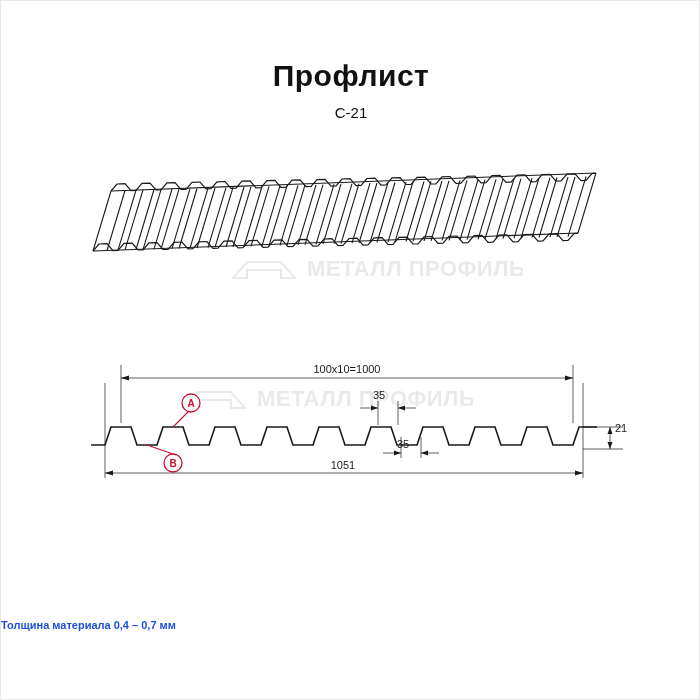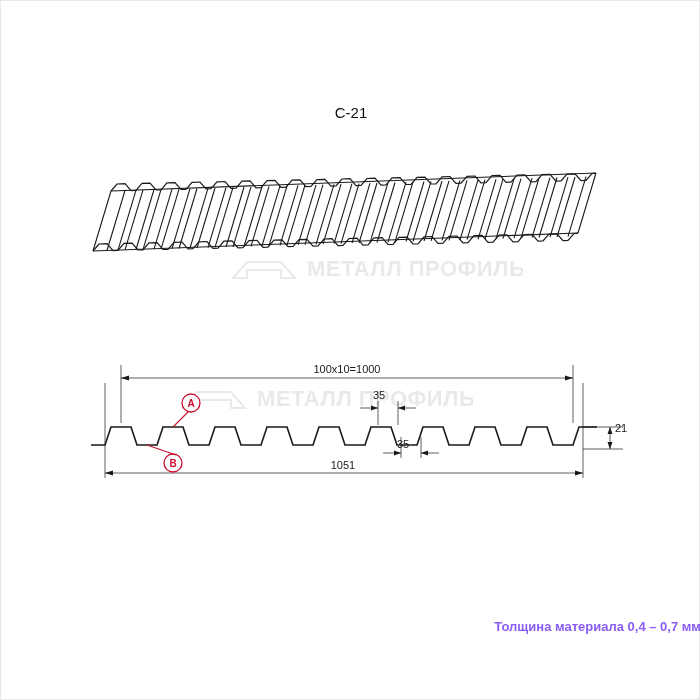--- a/index.html
+++ b/index.html
@@ -79,43 +79,44 @@
     top: 352px;
     left: 82px;
     width: 545px;
     height: 150px;
   }
   .footer {
     position: absolute;
     top: 618px;
     left: 0;
     width: 700px;
-    text-align: right;
-    font-size: 13px;
-    font-weight: bold;
-    color: #8b5cf6;
+    text-align: left;
+    font-size: 11px;
+    font-weight: bold;
+    color: #1d4ed8;
   }
   svg text {
     font-family: "Liberation Sans", sans-serif;
   }
   .dim-text {
     font-size: 11px;
     fill: #1a1a1a;
   }
   .callout-letter {
     font-size: 10px;
     font-weight: bold;
     fill: #c8102e;
   }
 </style>
 </head>
 <body>
 
 <div class="page">
 
+  <div class="title">Профлист</div>
   <div class="subtitle">С-21</div>
 
   <svg class="hero" viewBox="0 0 545 125">
     <g fill="none" stroke="#1a1a1a" stroke-width="1.1" stroke-linejoin="miter">
 
       <path d="M30 40 L515 22"></path>
 
       <path d="M12 100 L497 82"></path>
 
       <path d="M30 40 L12 100"></path>

